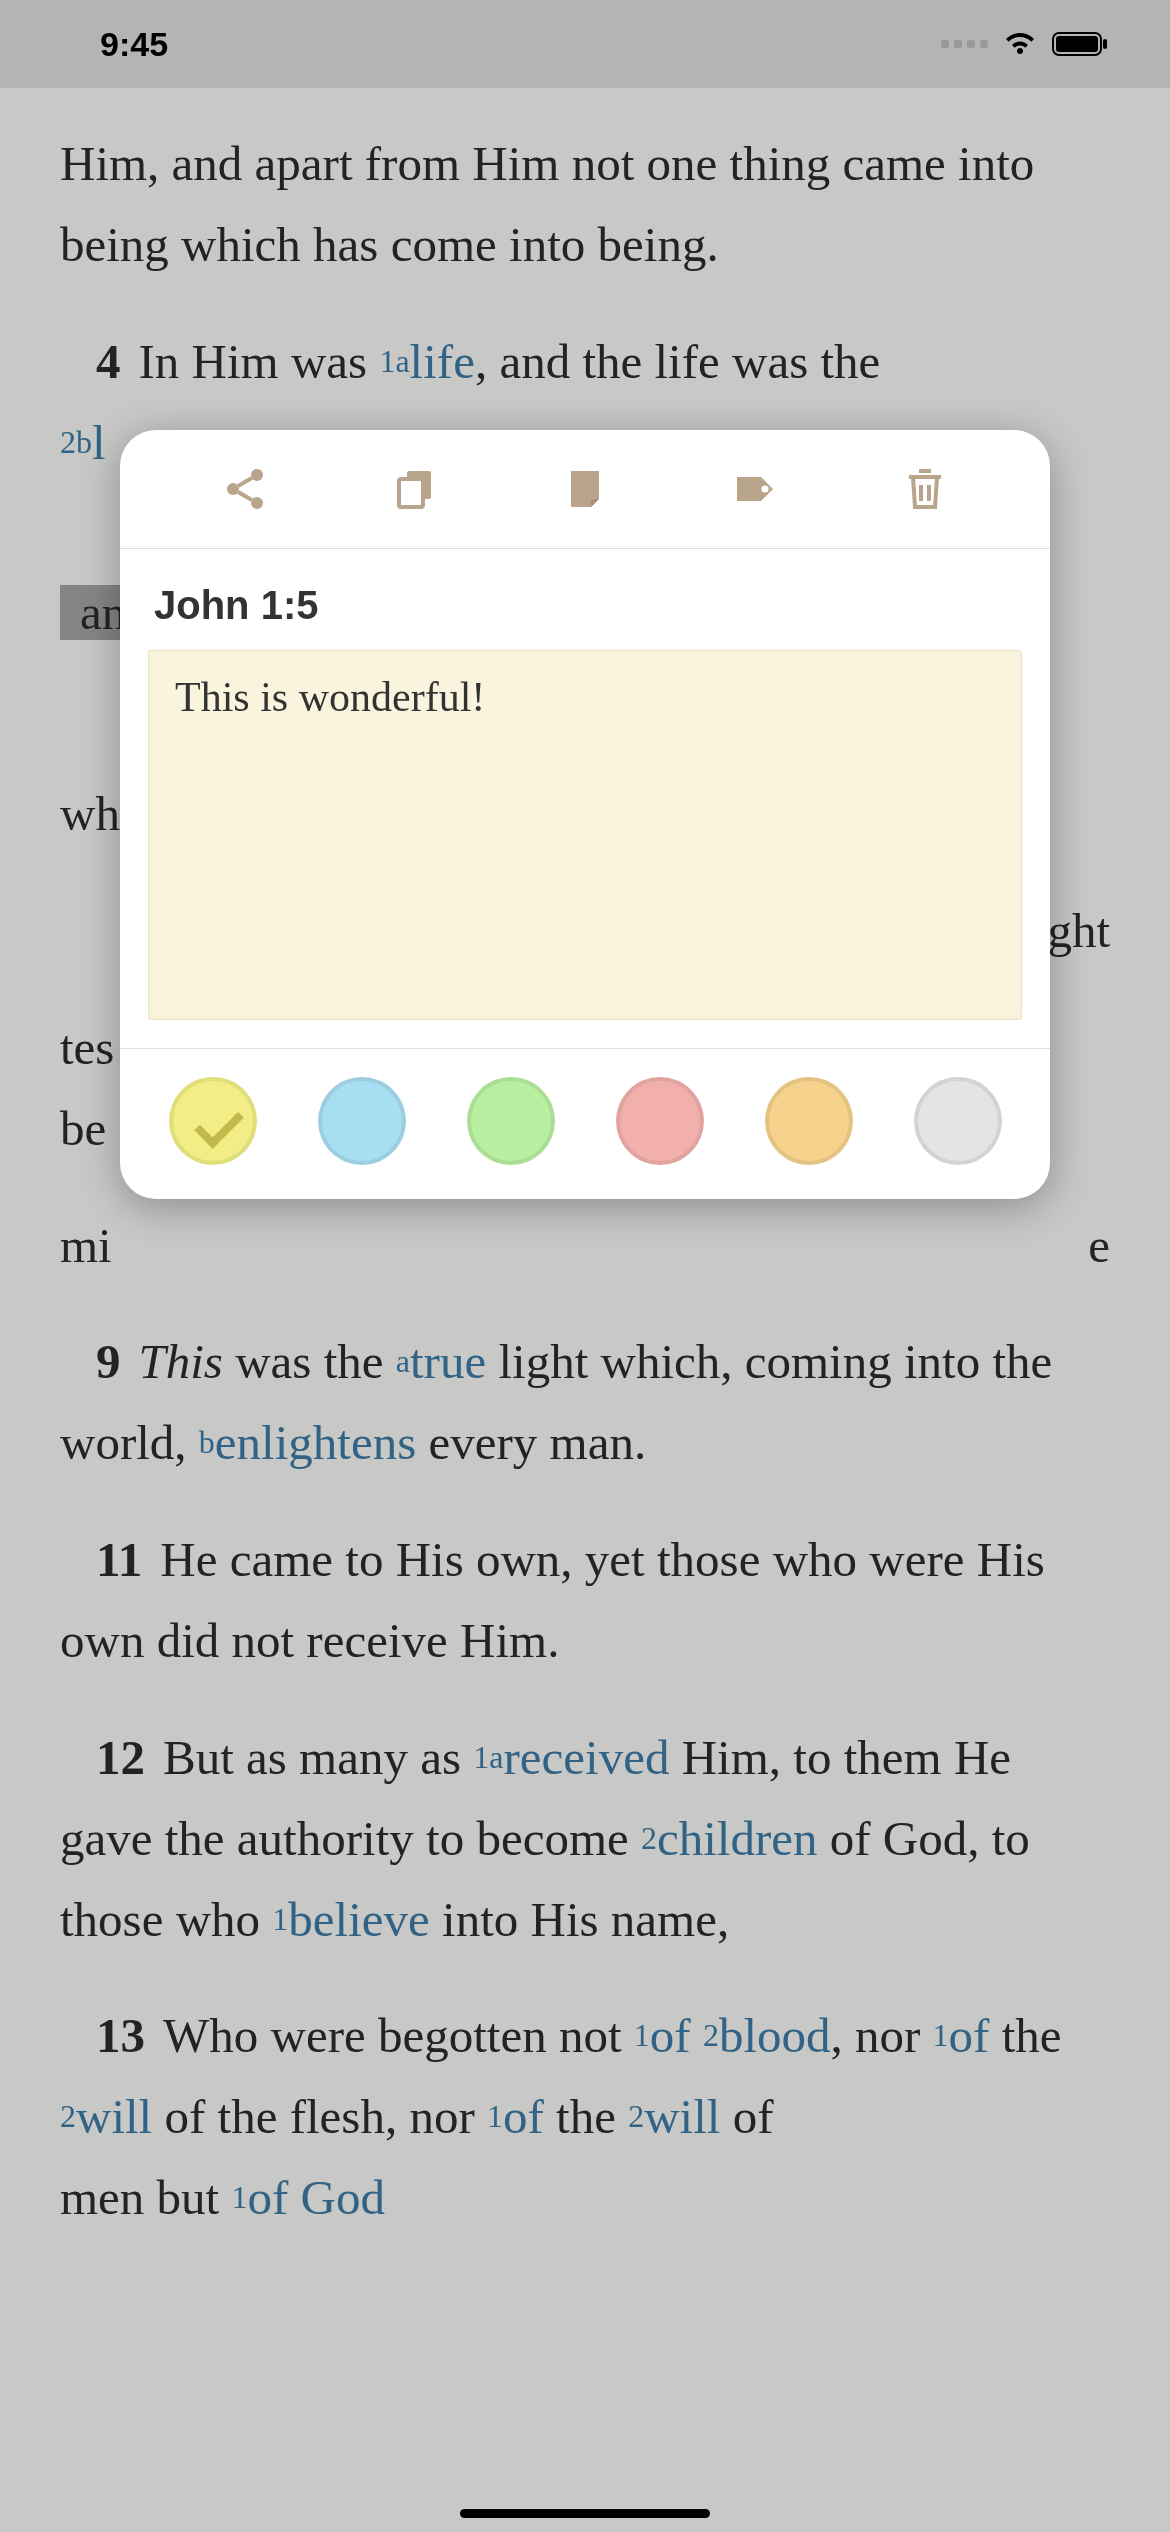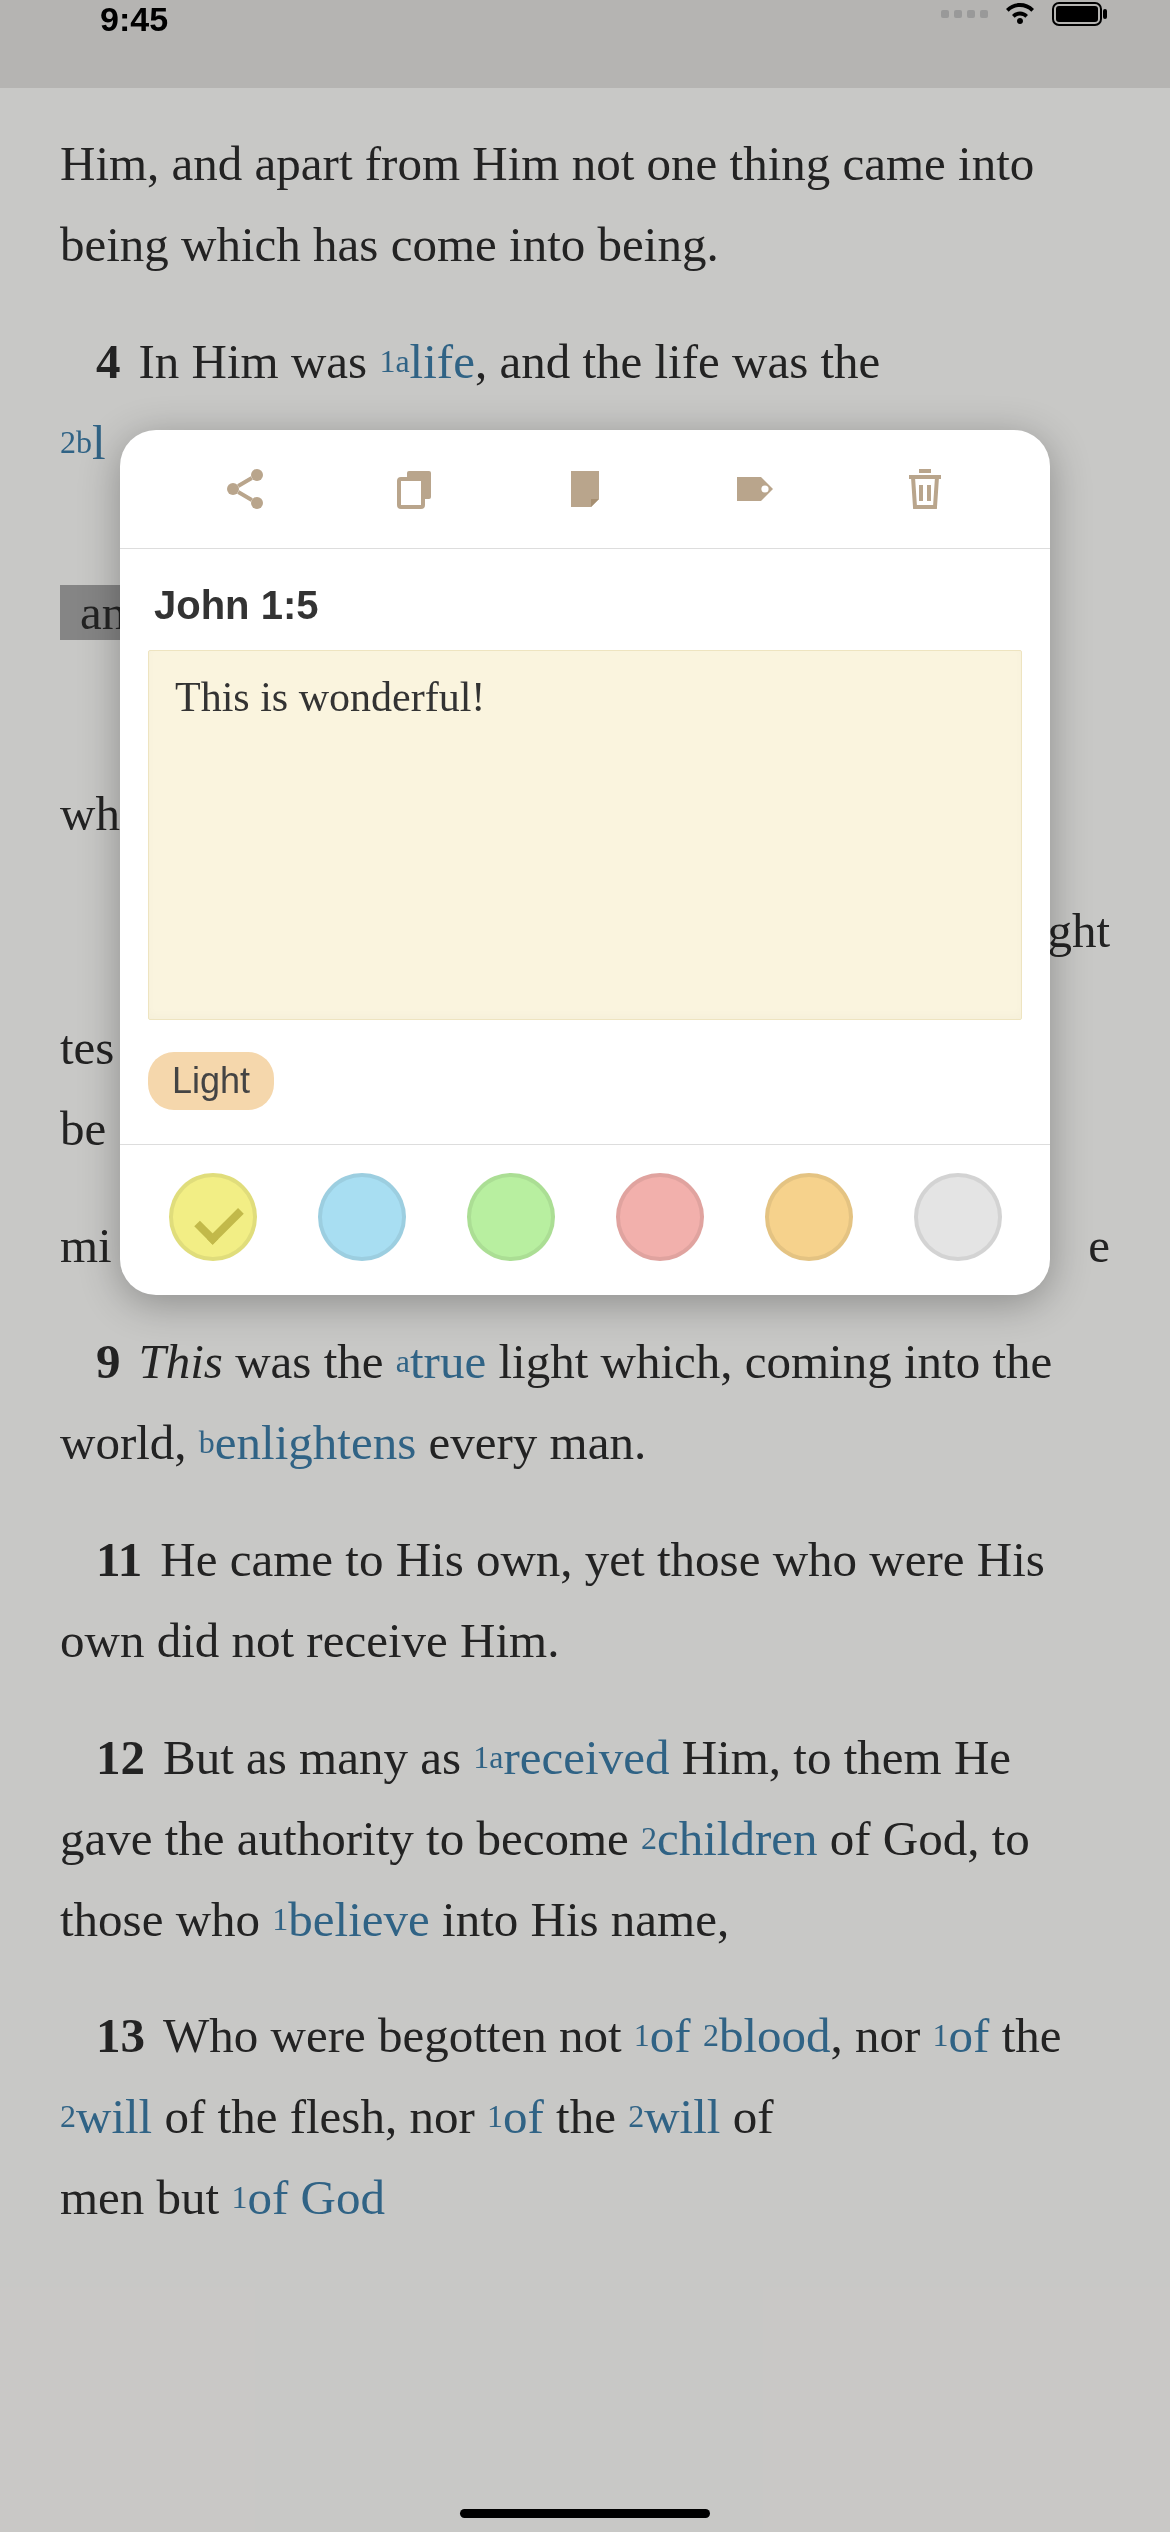--- a/index.html
+++ b/index.html
@@ -1,20 +1,20 @@
 <!DOCTYPE html>
 <html><head>
 <meta charset="utf-8">
 <style>
   * { box-sizing: border-box; margin: 0; padding: 0; }
   html, body { width: 1170px; height: 2532px; overflow: hidden; font-family: Georgia, 'Times New Roman', serif; }
   body { background: #f5f4f2; position: relative; }
 
   
-  .status-bar { position: absolute; top: 0; left: 0; right: 0; height: 88px; background: #dddcda; display: flex; align-items: flex-start; justify-content: space-between; padding: 0 60px 0 100px; font-family: -apple-system, Helvetica, Arial, sans-serif; }
+  .status-bar { position: absolute; top: 0; left: 0; right: 0; height: 88px; background: #dddcda; display: flex; align-items: center; justify-content: space-between; padding: 0 60px 0 100px; font-family: -apple-system, Helvetica, Arial, sans-serif; }
   .status-time { font-size: 34px; font-weight: 700; color: #000; }
   .status-right { display: flex; align-items: center; gap: 14px; }
   .status-dots { display: flex; gap: 5px; align-items: center; }
   .status-dots span { width: 8px; height: 8px; background: #bbb; border-radius: 2px; }
   .wifi-icon svg, .battery-icon svg { display: block; }
 
   
   .bible { position: absolute; top: 88px; left: 0; right: 0; bottom: 0; padding: 0 60px 40px 60px; font-size: 49px; line-height: 1.65; color: #2b2b2b; }
   .verse { margin: 36px 0; font-family: Liberation Serif, serif; }
   .verse-num { font-weight: 700; margin-left: 36px; margin-right: 18px; }
@@ -147,23 +147,20 @@
     <div class="tbtn">
       <svg width="48" height="48" viewBox="0 0 24 24" fill="none" stroke="#b9a58c" stroke-width="2">
           <path d="M4 6h16M9 3h6M6 6l1 15h10l1-15M10 10v8M14 10v8"></path>
         </svg>
     </div>
   </div>
 
   <div class="popup-body">
     <div class="verse-ref">John 1:5</div>
     <div class="note-box"><span>This is wonderful!</span></div>
-    <div class="tags-row">
-      <span class="tag-chip"><span>Light</span></span>
-    </div>
   </div>
 
   <div class="colors-row" id="colors-row">
       <div class="color-swatch selected" style="background: rgb(242, 238, 133);"></div>
       <div class="color-swatch" style="background: rgb(168, 222, 242);"></div>
       <div class="color-swatch" style="background: rgb(184, 239, 160);"></div>
       <div class="color-swatch" style="background: rgb(242, 176, 172);"></div>
       <div class="color-swatch" style="background: rgb(246, 210, 140);"></div>
       <div class="color-swatch" style="background: rgb(228, 228, 228);"></div>
     </div>

